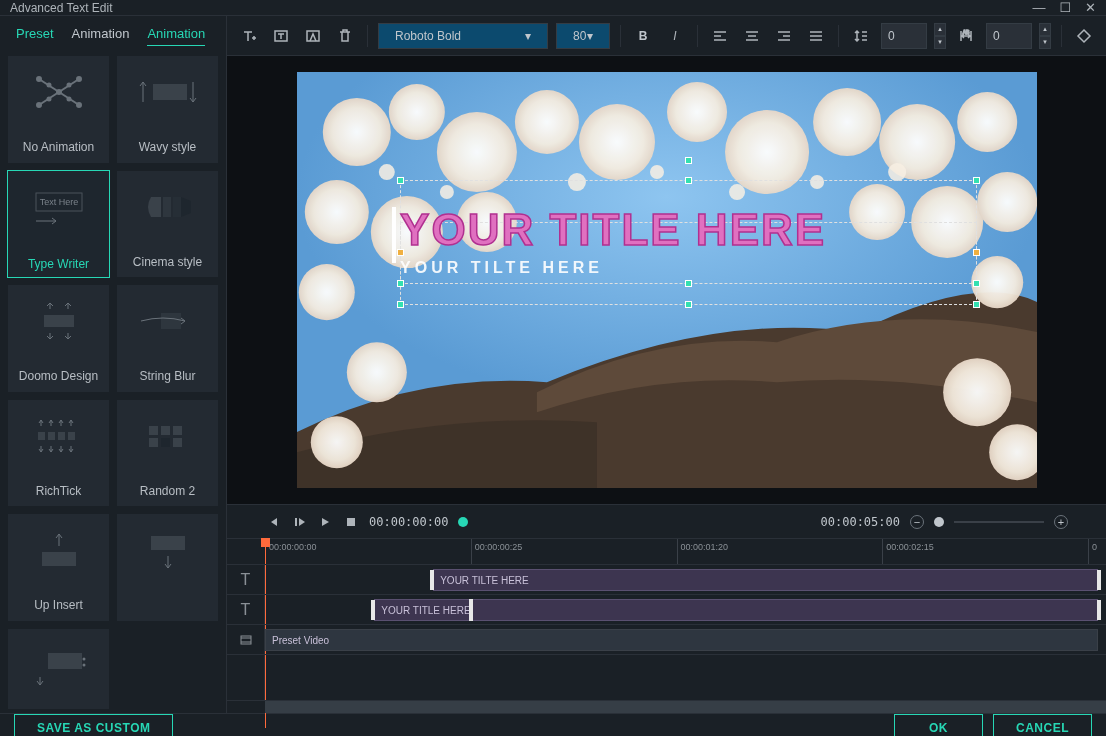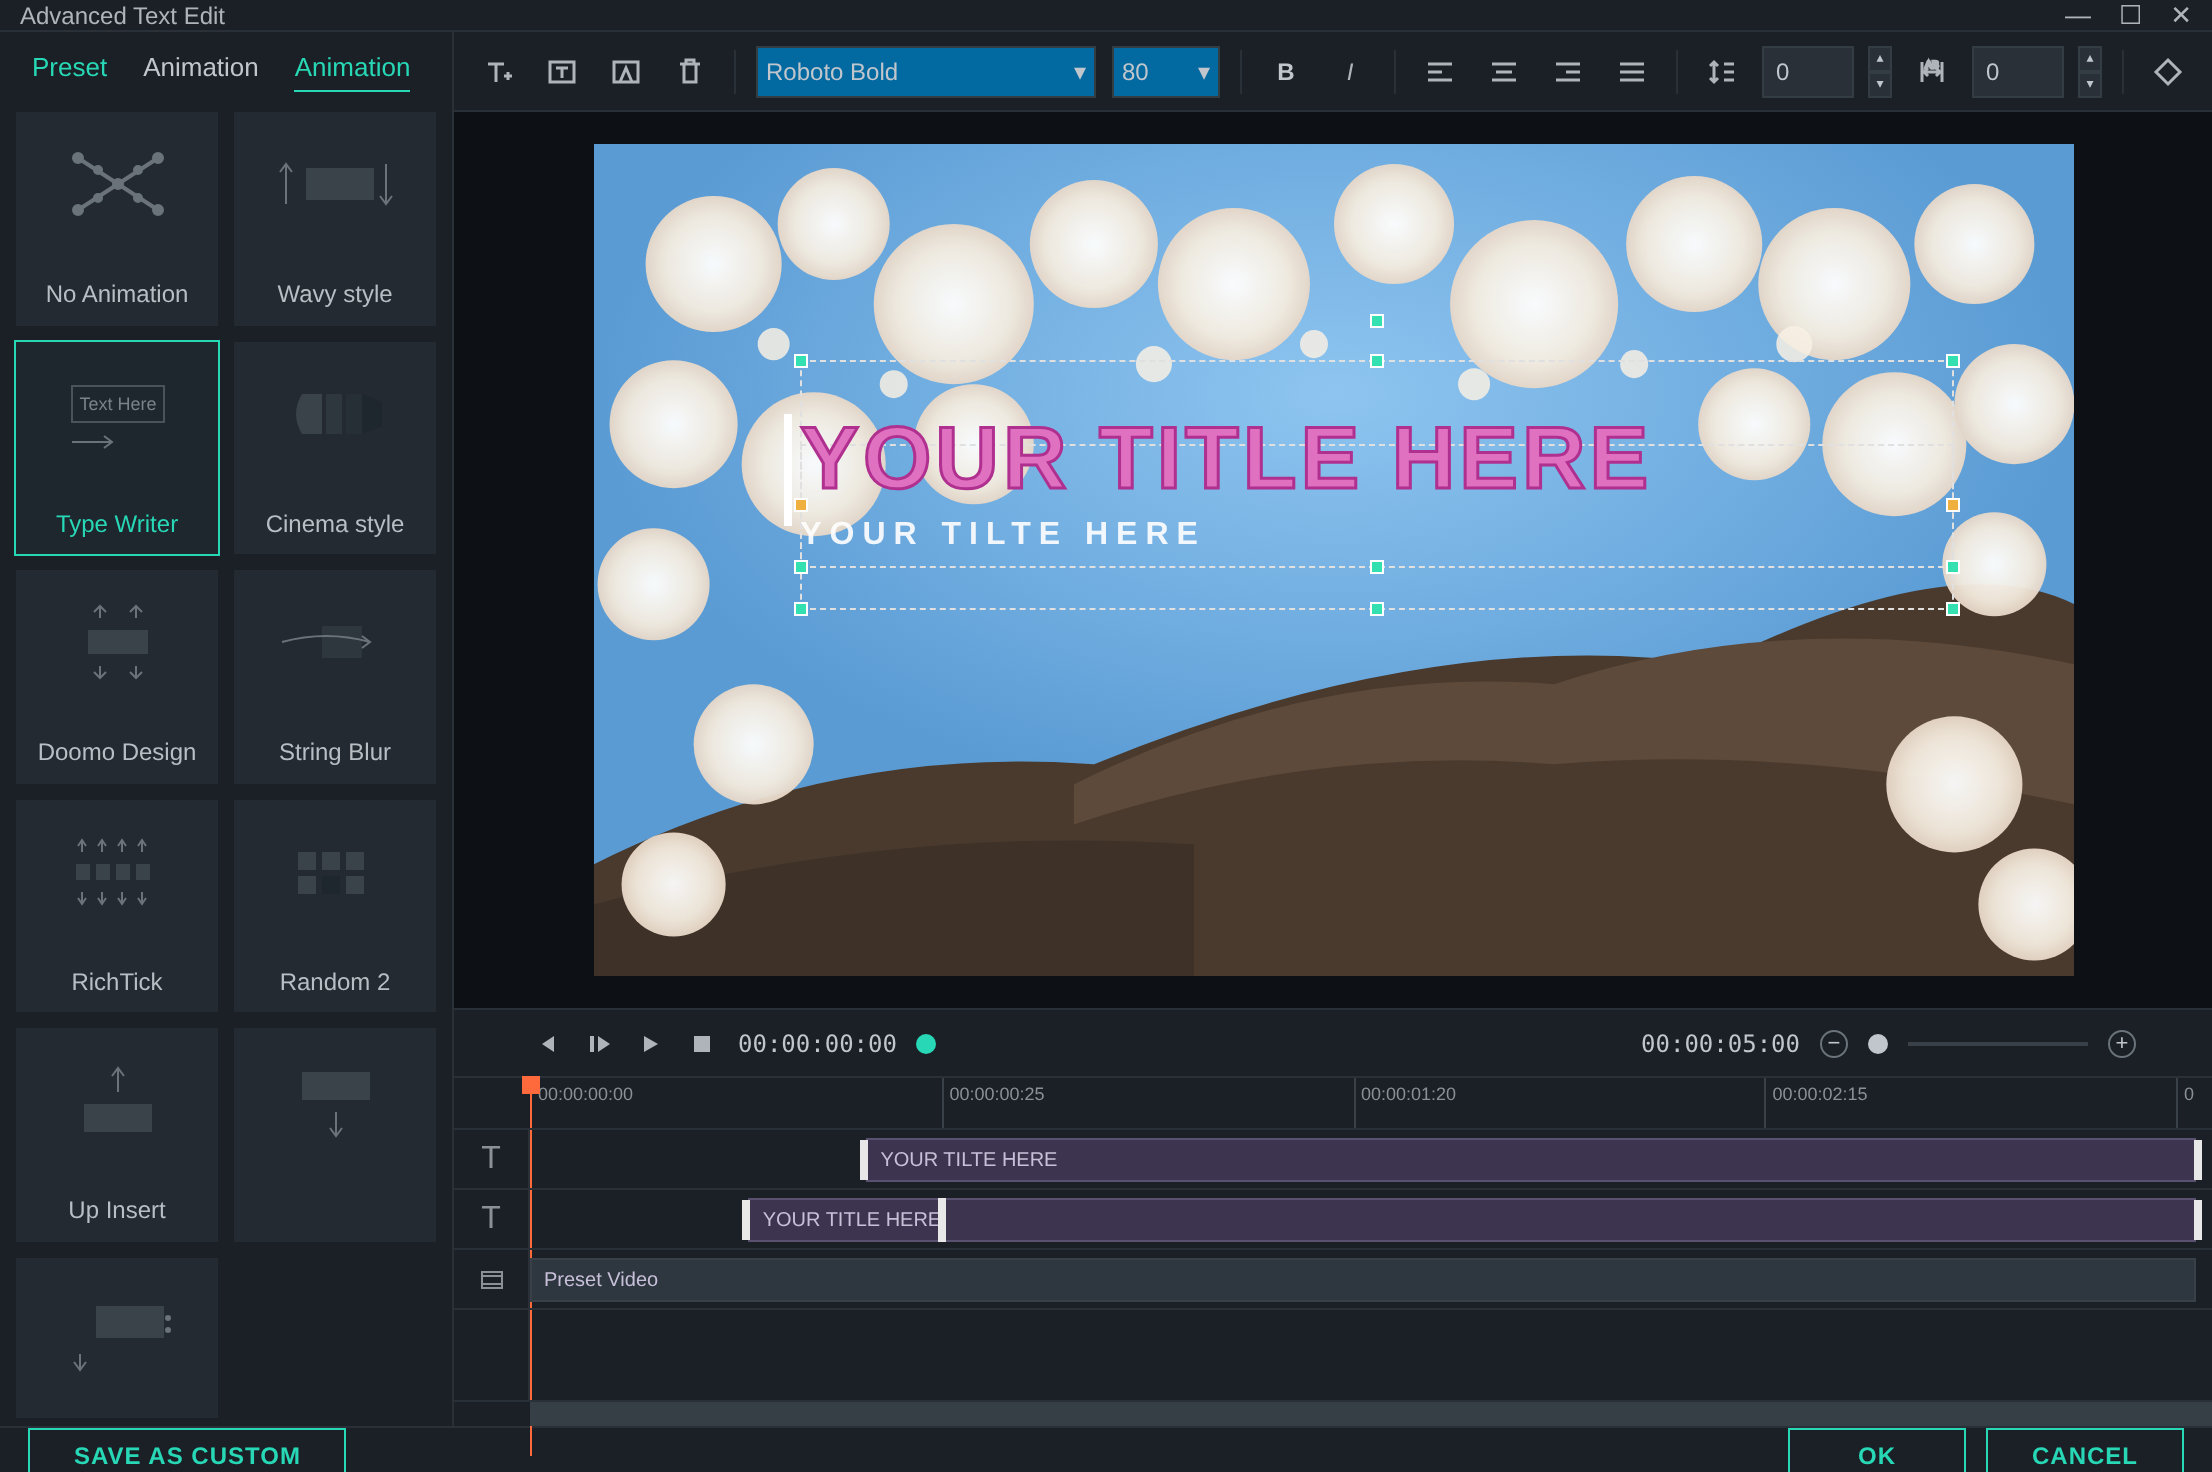--- a/index.html
+++ b/index.html
@@ -8,30 +8,30 @@
 .titlebar .wincontrols { margin-left:auto; display:flex; gap:14px; }
 .titlebar .wincontrols span { cursor:pointer; font-size:13px; }
 .main { flex:1; display:flex; border-top:1px solid #2a3038; }
 .left { width:300px; border-right:1px solid #2a3038; display:flex; flex-direction:column; }
 .tabs { display:flex; gap:18px; padding:10px 16px 6px; font-size:13px; }
 .tabs .tab { cursor:pointer; padding-bottom:4px; }
 .tabs .tab.active { color:#27d7b5; border-bottom:1px solid #27d7b5; }
 .presets { flex:1; padding:4px 8px 4px 8px; overflow-y:auto; display:grid; grid-template-columns:1fr 1fr; gap:8px; position:relative; }
 .preset { background:#232a32; display:flex; flex-direction:column; align-items:center; cursor:pointer; padding-bottom:6px;}
 .preset .thumb { height:72px; width:100%; display:flex; align-items:center; justify-content:center; color:#6a727a; font-size:11px; position:relative; }
-.preset.selected { outline:1px solid #27d7b5; background:#1e262e; }
+.preset.selected { outline:1px solid #27d7b5; background:#1e262e;justify-content:space-between; }
 .preset.selected .label { color:#27d7b5; }
 .preset .label { font-size:12px; color:#b8bec4; margin-top:12px; }
 .thumb svg { width:90px; height:56px; }
 .right { flex:1; display:flex; flex-direction:column; }
 .toolbar { height:40px; border-bottom:1px solid #2a3038; display:flex; align-items:center; gap:8px; padding:0 10px; font-size:12px; }
 .tbtn { width:24px; height:24px; display:flex; align-items:center; justify-content:center; cursor:pointer; color:#aeb4ba; }
 .tbtn svg { width:16px; height:16px; stroke:#aeb4ba; fill:none; stroke-width:1.5; }
 .tsep { width:1px; height:22px; background:#2a3038; margin:0 2px; }
-.tselect { background:#0369a1; border:1px solid #343c44; color:#c0c6cc; height:26px; padding:0 4px; font-size:12px; display:flex; align-items:center; justify-content:space-between; cursor:pointer; }
+.tselect { background:#0c4a6e; border:1px solid #343c44; color:#c0c6cc; height:26px; padding:0 16px; font-size:12px; display:flex; align-items:center; justify-content:space-between; cursor:pointer; }
 .tselect.font { width:170px; }
 .tselect.size { width:54px; }
 .tnum { background:#2a3038; border:1px solid #343c44; color:#c0c6cc; height:26px; width:46px; padding:0 6px; font-size:12px; display:flex; align-items:center; }
 .spin { display:flex; flex-direction:column; margin-left:-1px; }
 .spin div { width:12px; height:13px; background:#2a3038; border:1px solid #343c44; font-size:7px; display:flex; align-items:center; justify-content:center; cursor:pointer; }
 .canvas { flex:1; background:#0d1014; display:flex; align-items:center; justify-content:center; padding:16px 30px; }
 .video { width:100%; max-width:740px; aspect-ratio:16/9; position:relative; overflow:hidden; }
 .bgimg { position:absolute; inset:0; }
 .bgimg svg { width:100%; height:100%; }
 .textbox { position:absolute; left:14%; top:32%; width:78%; }

